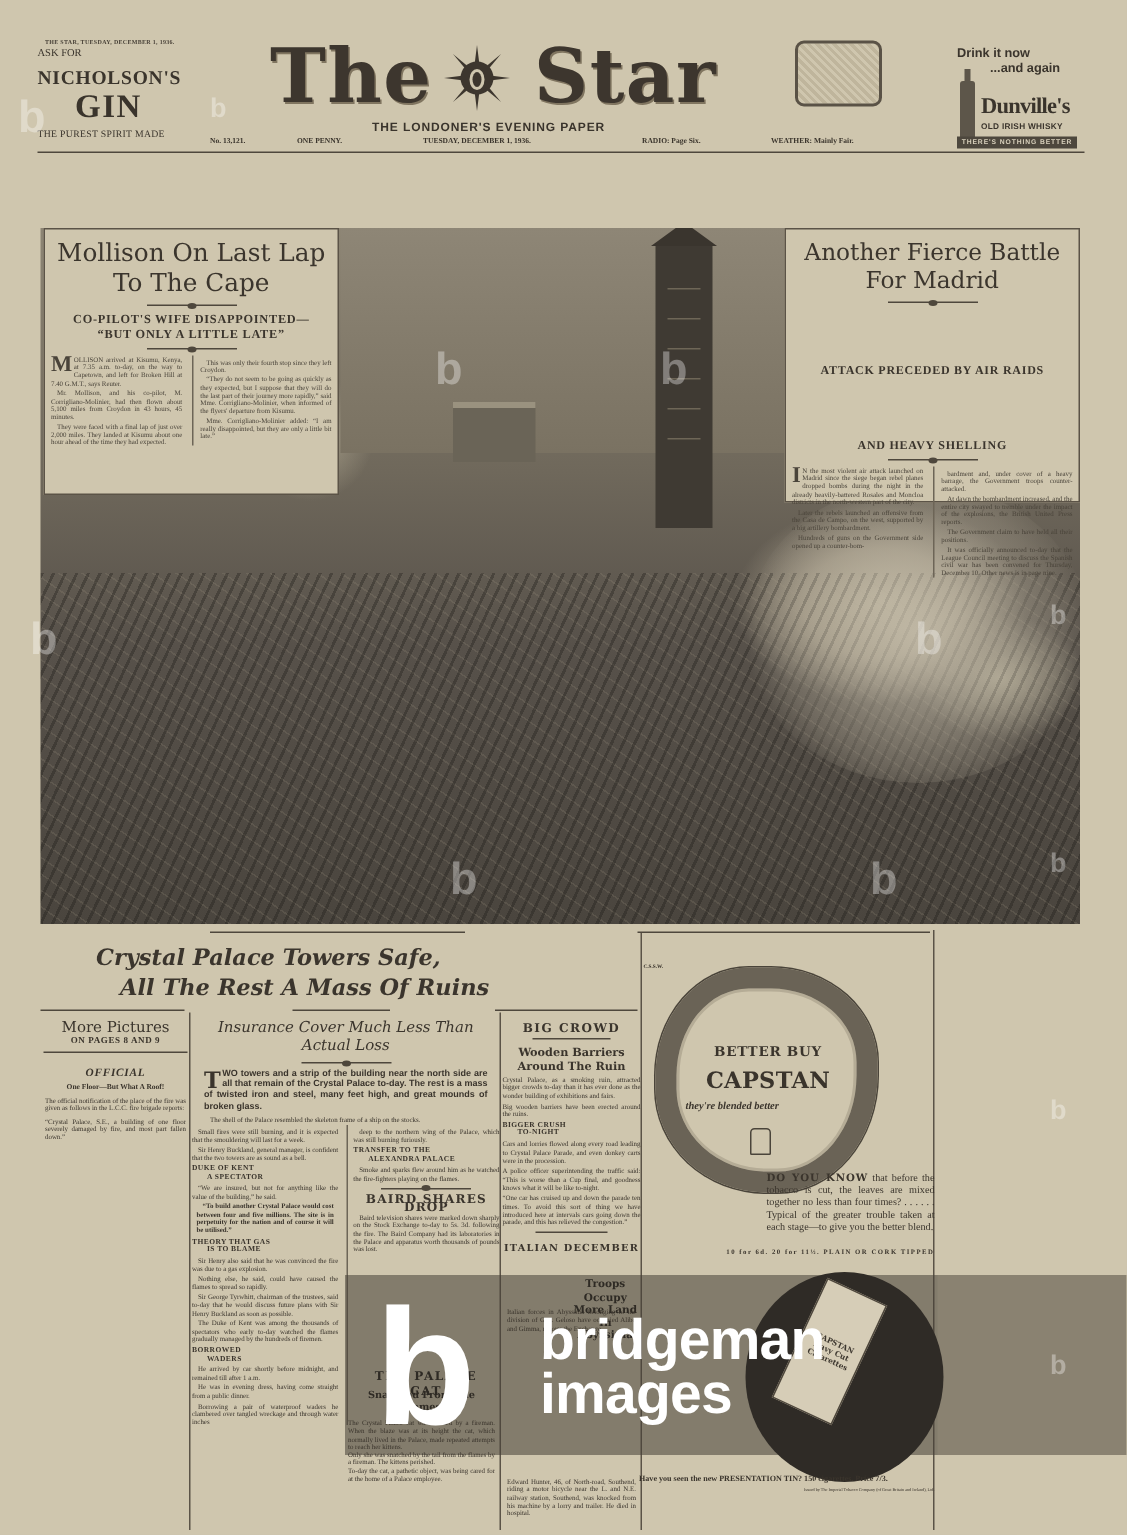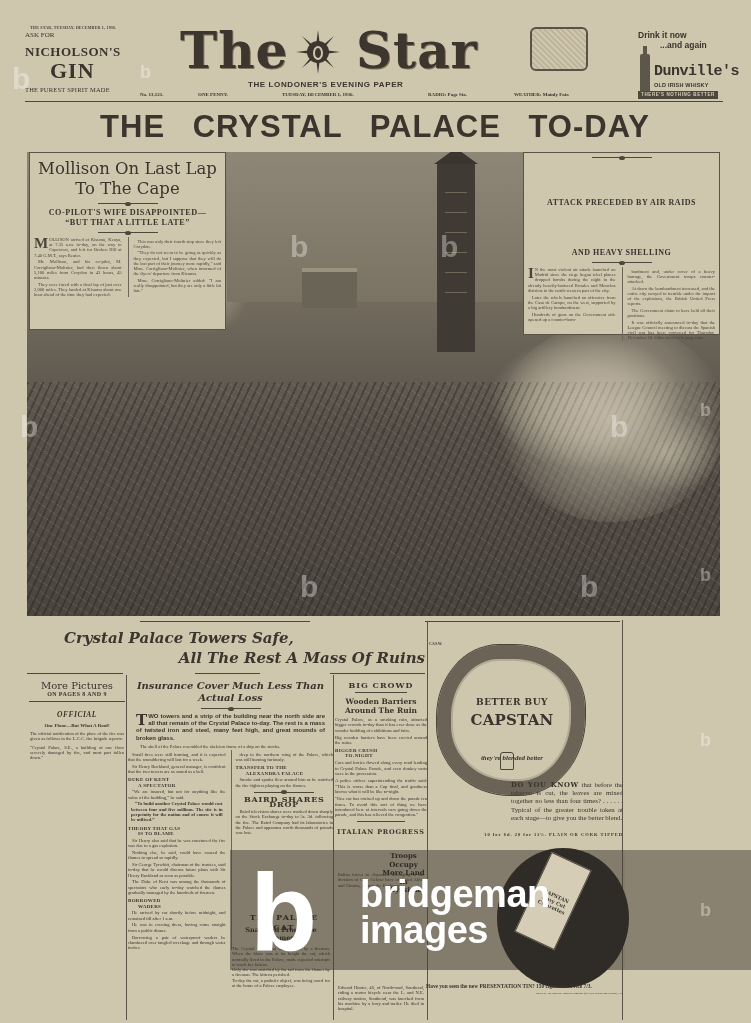--- a/index.html
+++ b/index.html
@@ -34,21 +34,21 @@
   .date-main { position: absolute; left: 282px; top: 92px; font-size: 5px; font-weight: bold; }
   .radio { position: absolute; left: 428px; top: 92px; font-size: 5px; font-weight: bold; }
   .weather { position: absolute; left: 514px; top: 92px; font-size: 5px; font-weight: bold; }
   .stamp { position: absolute; left: 530px; top: 27px; width: 58px; height: 44px; border: 2px solid #5a5246; border-radius: 6px; background: repeating-linear-gradient(45deg,#bfb59c 0 2px,#cfc6ae 2px 4px); }
 
   .ad-dunville { position: absolute; left: 638px; top: 30px; width: 92px; font-family: "Liberation Sans", sans-serif; }
   .ad-dunville .l1 { font-size: 8.5px; font-weight: bold; }
   .ad-dunville .l2 { font-size: 8.5px; font-weight: bold; margin-left: 22px; }
   .ad-dunville .bottle { position: absolute; left: 2px; top: 24px; width: 10px; height: 40px; background: #5d564a; border-radius: 2px 2px 1px 1px; }
   .ad-dunville .bottle::before { content:""; position:absolute; left:3px; top:-8px; width:4px; height:9px; background:#5d564a; }
-  .ad-dunville .brand { position: absolute; left: 16px; top: 33px; font-size: 15px; font-weight: bold; font-family: Liberation Mono, monospace; letter-spacing: -0.5px; }
+  .ad-dunville .brand { position: absolute; left: 16px; top: 33px; font-size: 15px; font-weight: bold; font-family: Liberation Serif, serif; letter-spacing: -0.5px; }
   .ad-dunville .sub { position: absolute; left: 16px; top: 52px; font-size: 5.5px; font-weight: bold; letter-spacing: 0.2px; }
   .ad-dunville .bar { position: absolute; left: 0; top: 61px; width: 80px; height: 8px; background: #4d473d; color: #d8d0bc; font-size: 4.5px; line-height: 8px; text-align: center; letter-spacing: 0.6px; font-weight: bold; }
 
   .rule-mast { position: absolute; left: 25px; top: 101px; width: 698px; height: 0; border-top: 1.5px solid #4e473c; }
 
   
   .headline { position: absolute; left: 30px; top: 108px; width: 690px; text-align: center; font-family: "Liberation Sans", sans-serif; font-weight: bold; font-size: 31px; letter-spacing: 1px; word-spacing: 18px; color: #3b352d; line-height: 38px; }
 
   
   .photo { position: absolute; left: 27px; top: 152px; width: 693px; height: 464px; overflow: hidden;
@@ -87,31 +87,31 @@
   .box-madrid { left: 523px; top: 152px; width: 197px; height: 183px; }
   .box-madrid .h1 { font-size: 15.5px; line-height: 19px; margin-top: 6px; }
   .box-madrid .h2 { font-size: 8px; line-height: 10px; margin-top: 40px; }
 
   
   .rule-thin { position: absolute; border-top: 1px solid #4e473c; height: 0; }
   .vrule { position: absolute; border-left: 1px solid #5b5347; width: 0; }
 
   .sub-headline { position: absolute; left: 30px; top: 628px; width: 395px; font-family: "DejaVu Serif", serif; font-weight: bold; font-style: italic; font-size: 15px; line-height: 20px; color: #3b352d; }
   .sub-headline .l1 { padding-left: 34px; font-style: italic; }
-  .sub-headline .l2 { padding-left: 50px; text-align: right; }
+  .sub-headline .l2 { padding-left: 50px; }
 
   .col-a { position: absolute; left: 27px; top: 680px; width: 100px; }
   .col-a .more { font-family: "DejaVu Serif", serif; font-size: 10px; text-align: center; }
   .col-a .pages { font-size: 6px; font-weight: bold; text-align: center; letter-spacing: 0.4px; }
   .col-a .official { font-size: 7.5px; font-weight: bold; font-style: italic; text-align: center; margin-top: 8px; letter-spacing: 0.5px; }
   .col-a .kicker { font-size: 5px; font-weight: bold; text-align: center; margin-top: 4px; }
   .col-a .txt { font-size: 4.6px; line-height: 5.3px; text-align: justify; margin-top: 3px; padding: 0 3px; }
 
   .col-b { position: absolute; left: 128px; top: 680px; width: 205px; }
-  .col-b .h1 { font-family: "DejaVu Serif", serif; font-weight: bold; font-style: italic; font-size: 10px; line-height: 12px; text-align: center; }
+  .col-b .h1 { font-family: "DejaVu Serif", serif; font-weight: normal; font-style: italic; font-size: 10px; line-height: 12px; text-align: center; }
   .col-b .lede { font-family: "Liberation Sans", sans-serif; font-weight: bold; font-size: 6px; line-height: 7.2px; padding: 0 8px; text-align: justify; }
   .col-b .lede .dc { float:left; font-family: "DejaVu Serif", serif; font-size: 15px; line-height: 14px; margin-right: 1px; }
   .col-b .body { font-size: 4.6px; line-height: 5.3px; text-align: justify; }
   .subhd { font-size: 5px; font-weight: bold; letter-spacing: 0.3px; margin-top: 3px; }
   .subhd .in { display: block; padding-left: 10px; }
   .pull { font-weight: bold; }
 
   .baird { font-family: "DejaVu Serif", serif; font-weight: bold; font-size: 8px; text-align: center; letter-spacing: 0.8px; margin-top: 4px; }
 
   .col-c { position: absolute; left: 335px; top: 680px; width: 92px; }
@@ -127,21 +127,21 @@
   .lower-body { position: absolute; font-size: 4.6px; line-height: 5.3px; text-align: justify; color: #3a342c; }
   .palace-cat { position: absolute; left: 238px; top: 912px; width: 92px; font-family: "DejaVu Serif", serif; font-weight: bold; font-size: 8px; text-align: center; letter-spacing: 1px; color: #2e2a24; }
   .palace-cat-sub { position: absolute; left: 232px; top: 926px; width: 98px; font-family: "DejaVu Serif", serif; font-weight: bold; font-size: 6.5px; line-height: 8px; text-align: center; color: #2e2a24; }
 
   
   .capstan { position: absolute; left: 427px; top: 625px; width: 180px; height: 395px; }
   .capstan .code { position: absolute; left: 2px; top: 17px; font-size: 3.5px; font-weight: bold; }
   .capstan .ring { position: absolute; left: 10px; top: 20px; width: 148px; height: 150px; border: 14px solid #6a6356; border-radius: 42% 48% 45% 50% / 48% 42% 52% 46%; box-shadow: inset 0 0 0 2px #b5ac96, 0 0 0 1px #4a443a; background: transparent; }
   .capstan .better { position: absolute; left: 40px; top: 72px; width: 90px; text-align: center; font-family: "DejaVu Serif", serif; font-weight: bold; font-size: 9px; letter-spacing: 0.5px; }
   .capstan .brand { position: absolute; left: 30px; top: 86px; width: 110px; text-align: center; font-family: "DejaVu Serif", serif; font-weight: bold; font-size: 15px; letter-spacing: 0.2px; }
-  .capstan .tag { position: absolute; left: 30px; top: 108px; width: 110px; text-align: center; font-style: italic; font-weight: bold; font-size: 7px; margin-top: 21px; }
+  .capstan .tag { position: absolute; left: 30px; top: 108px; width: 110px; text-align: left; font-style: italic; font-weight: bold; font-size: 7px; }
   .capstan .logo { position: absolute; left: 73px; top: 127px; width: 14px; height: 18px; border: 1px solid #4a443a; border-radius: 3px 3px 1px 1px; }
   .capstan .dyk { position: absolute; left: 84px; top: 156px; width: 112px; font-size: 6.8px; line-height: 8.2px; text-align: justify; }
   .capstan .dyk b { font-family: "DejaVu Serif", serif; letter-spacing: 0.6px; }
   .capstan .price { position: absolute; left: 30px; top: 207px; width: 166px; font-size: 4.5px; font-weight: bold; letter-spacing: 1px; text-align: right; }
   .capstan .circle { position: absolute; left: 70px; top: 223px; width: 132px; height: 140px; border-radius: 50%; background: #2f2b26; }
   .capstan .pack { position: absolute; left: 104px; top: 232px; width: 44px; height: 88px; background: #d6cdb7; border: 1px solid #4e473c; transform: rotate(25deg); transform-origin: center; }
   .capstan .pack-lbl { position: absolute; left: 4px; top: 34px; width: 36px; font-size: 5px; line-height: 6px; text-align: center; font-family: "DejaVu Serif", serif; font-weight: bold; color: #3d372f; }
   .capstan .presentation { position: absolute; left: -1px; top: 358px; width: 200px; font-size: 5.4px; font-weight: bold; white-space: nowrap; }
   .capstan .fine { position: absolute; left: 40px; top: 367px; width: 156px; font-size: 2.8px; text-align: right; }
 
@@ -202,59 +202,59 @@
     <div class="l1">Drink it now</div>
     <div class="l2">...and again</div>
     <div class="bottle"></div>
     <div class="brand">Dunville's</div>
     <div class="sub">OLD IRISH WHISKY</div>
     <div class="bar">THERE'S NOTHING BETTER</div>
   </div>
 
   <div class="rule-mast"></div>
 
-  <h1 class="headline">THE CRYSTAL PALACE TO-DAY</h1>
 
   <div class="photo">
     <div class="sky"></div>
     <div class="block"></div>
     <div class="tower">
       <div class="tower-win" style="top:30px"></div>
       <div class="tower-win" style="top:50px"></div>
       <div class="tower-win" style="top:70px"></div>
       <div class="tower-win" style="top:90px"></div>
       <div class="tower-win" style="top:110px"></div>
       <div class="tower-win" style="top:130px"></div>
     </div>
     <div class="rubble"></div>
     <div class="smoke"></div>
   </div>
 
   <div class="box box-mollison">
     <div class="h1">Mollison On Last Lap To The Cape</div>
     <div class="orn"></div>
     <div class="h2">CO-PILOT'S WIFE DISAPPOINTED—</div>
-    <div class="h2">“BUT THAT A LITTLE LATE”</div>
+    <div class="h2">“BUT ONLY A LITTLE LATE”</div>
     <div class="orn"></div>
     <div class="cols2">
       <div class="col">
         <span class="dropcap">M</span>
         <span>OLLISON arrived at Kisumu, Kenya, at 7.35 a.m. to-day, on the way to Capetown, and left for Broken Hill at 7.40 G.M.T., says Reuter.</span>
         <div class="p">Mr. Mollison, and his co-pilot, M. Corrigliano-Molinier, had then flown about 5,100 miles from Croydon in 43 hours, 45 minutes.</div>
         <div class="p">They were faced with a final lap of just over 2,000 miles. They landed at Kisumu about one hour ahead of the time they had expected.</div>
       </div>
       <div class="col">
         <div class="p">This was only their fourth stop since they left Croydon.</div>
         <div class="p">“They do not seem to be going as quickly as they expected, but I suppose that they will do the last part of their journey more rapidly,” said Mme. Corrigliano-Molinier, when informed of the flyers' departure from Kisumu.</div>
         <div class="p">Mme. Corrigliano-Molinier added: “I am really disappointed, but they are only a little bit late.”</div>
       </div>
     </div>
   </div>
 
   <div class="box box-madrid">
+    <div class="h1">Another Fierce Battle For Madrid</div>
     <div class="orn"></div>
     <div class="h2">ATTACK PRECEDED BY AIR RAIDS</div>
     <div class="h2">AND HEAVY SHELLING</div>
     <div class="orn"></div>
     <div class="cols2">
       <div class="col">
         <span class="dropcap">I</span>
         <span>N the most violent air attack launched on Madrid since the siege began rebel planes dropped bombs during the night in the already heavily-battered Rosales and Moncloa districts in the north-western part of the city.</span>
         <div class="p">Later the rebels launched an offensive from the Casa de Campo, on the west, supported by a big artillery bombardment.</div>
         <div class="p">Hundreds of guns on the Government side opened up a counter-bom-</div>
@@ -335,21 +335,21 @@
     <div class="big">BIG CROWD</div>
     <div style="border-top:1px solid #4e473c; margin:2px 20px 0;"></div>
     <div class="h1">Wooden Barriers Around The Ruin</div>
     <div class="body">Crystal Palace, as a smoking ruin, attracted bigger crowds to-day than it has ever done as the wonder building of exhibitions and fairs.</div>
     <div class="body">Big wooden barriers have been erected around the ruins.</div>
     <div class="subhd"><span>BIGGER CRUSH</span><span class="in">TO-NIGHT</span></div>
     <div class="body">Cars and lorries flowed along every road leading to Crystal Palace Parade, and even donkey carts were in the procession.</div>
     <div class="body">A police officer superintending the traffic said: “This is worse than a Cup final, and goodness knows what it will be like to-night.</div>
     <div class="body">“One car has cruised up and down the parade ten times. To avoid this sort of thing we have introduced here at intervals cars going down the parade, and this has relieved the congestion.”</div>
     <div style="border-top:1px solid #4e473c; margin:4px 22px 0;"></div>
-    <div class="ital">ITALIAN PROGRESS</div>
+    <div class="ital">ITALIAN DECEMBER</div>
   </div>
 
   <div class="dark-band"></div>
   <div class="dark-band-2"></div>
 
   <div class="troops">Troops Occupy More Land In Abyssinia</div>
   <div class="lower-body" style="left:338px; top:872px; width:86px;">Italian forces in Abyssinia belonging to the division of Gen. Geloso have occupied Alibo and Gimma, reports the Exchange.</div>
   <div class="lower-body" style="left:338px; top:985px; width:86px;">Edward Hunter, 46, of North-road, Southend, riding a motor bicycle near the L. and N.E. railway station, Southend, was knocked from his machine by a lorry and trailer. He died in hospital.</div>
 
   <div class="palace-cat">THE PALACE CAT</div>

